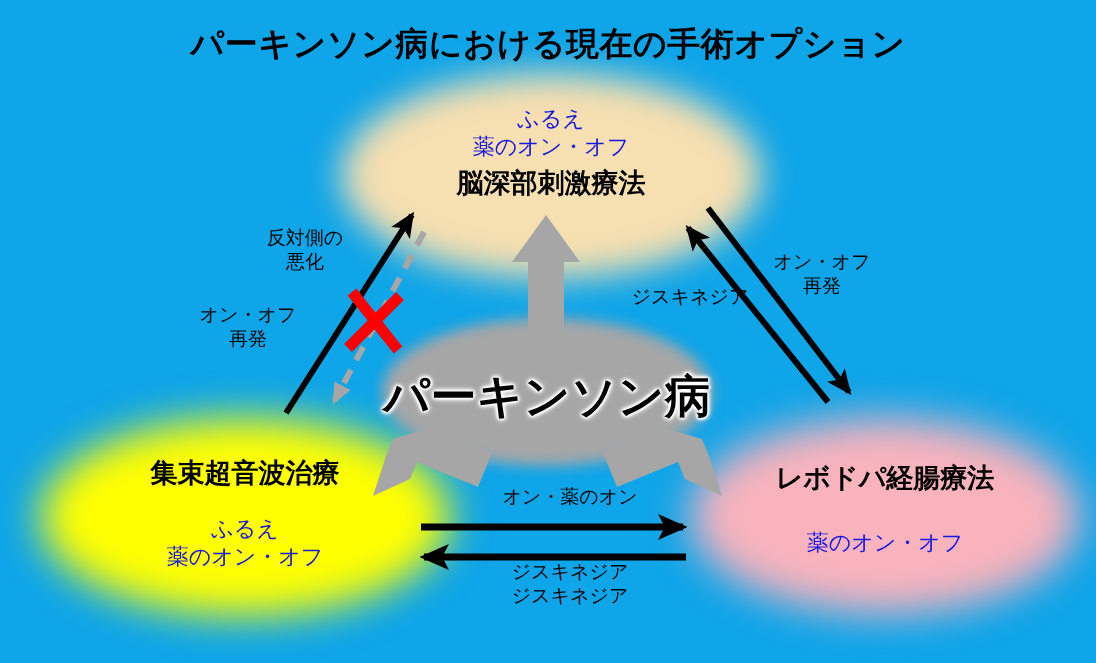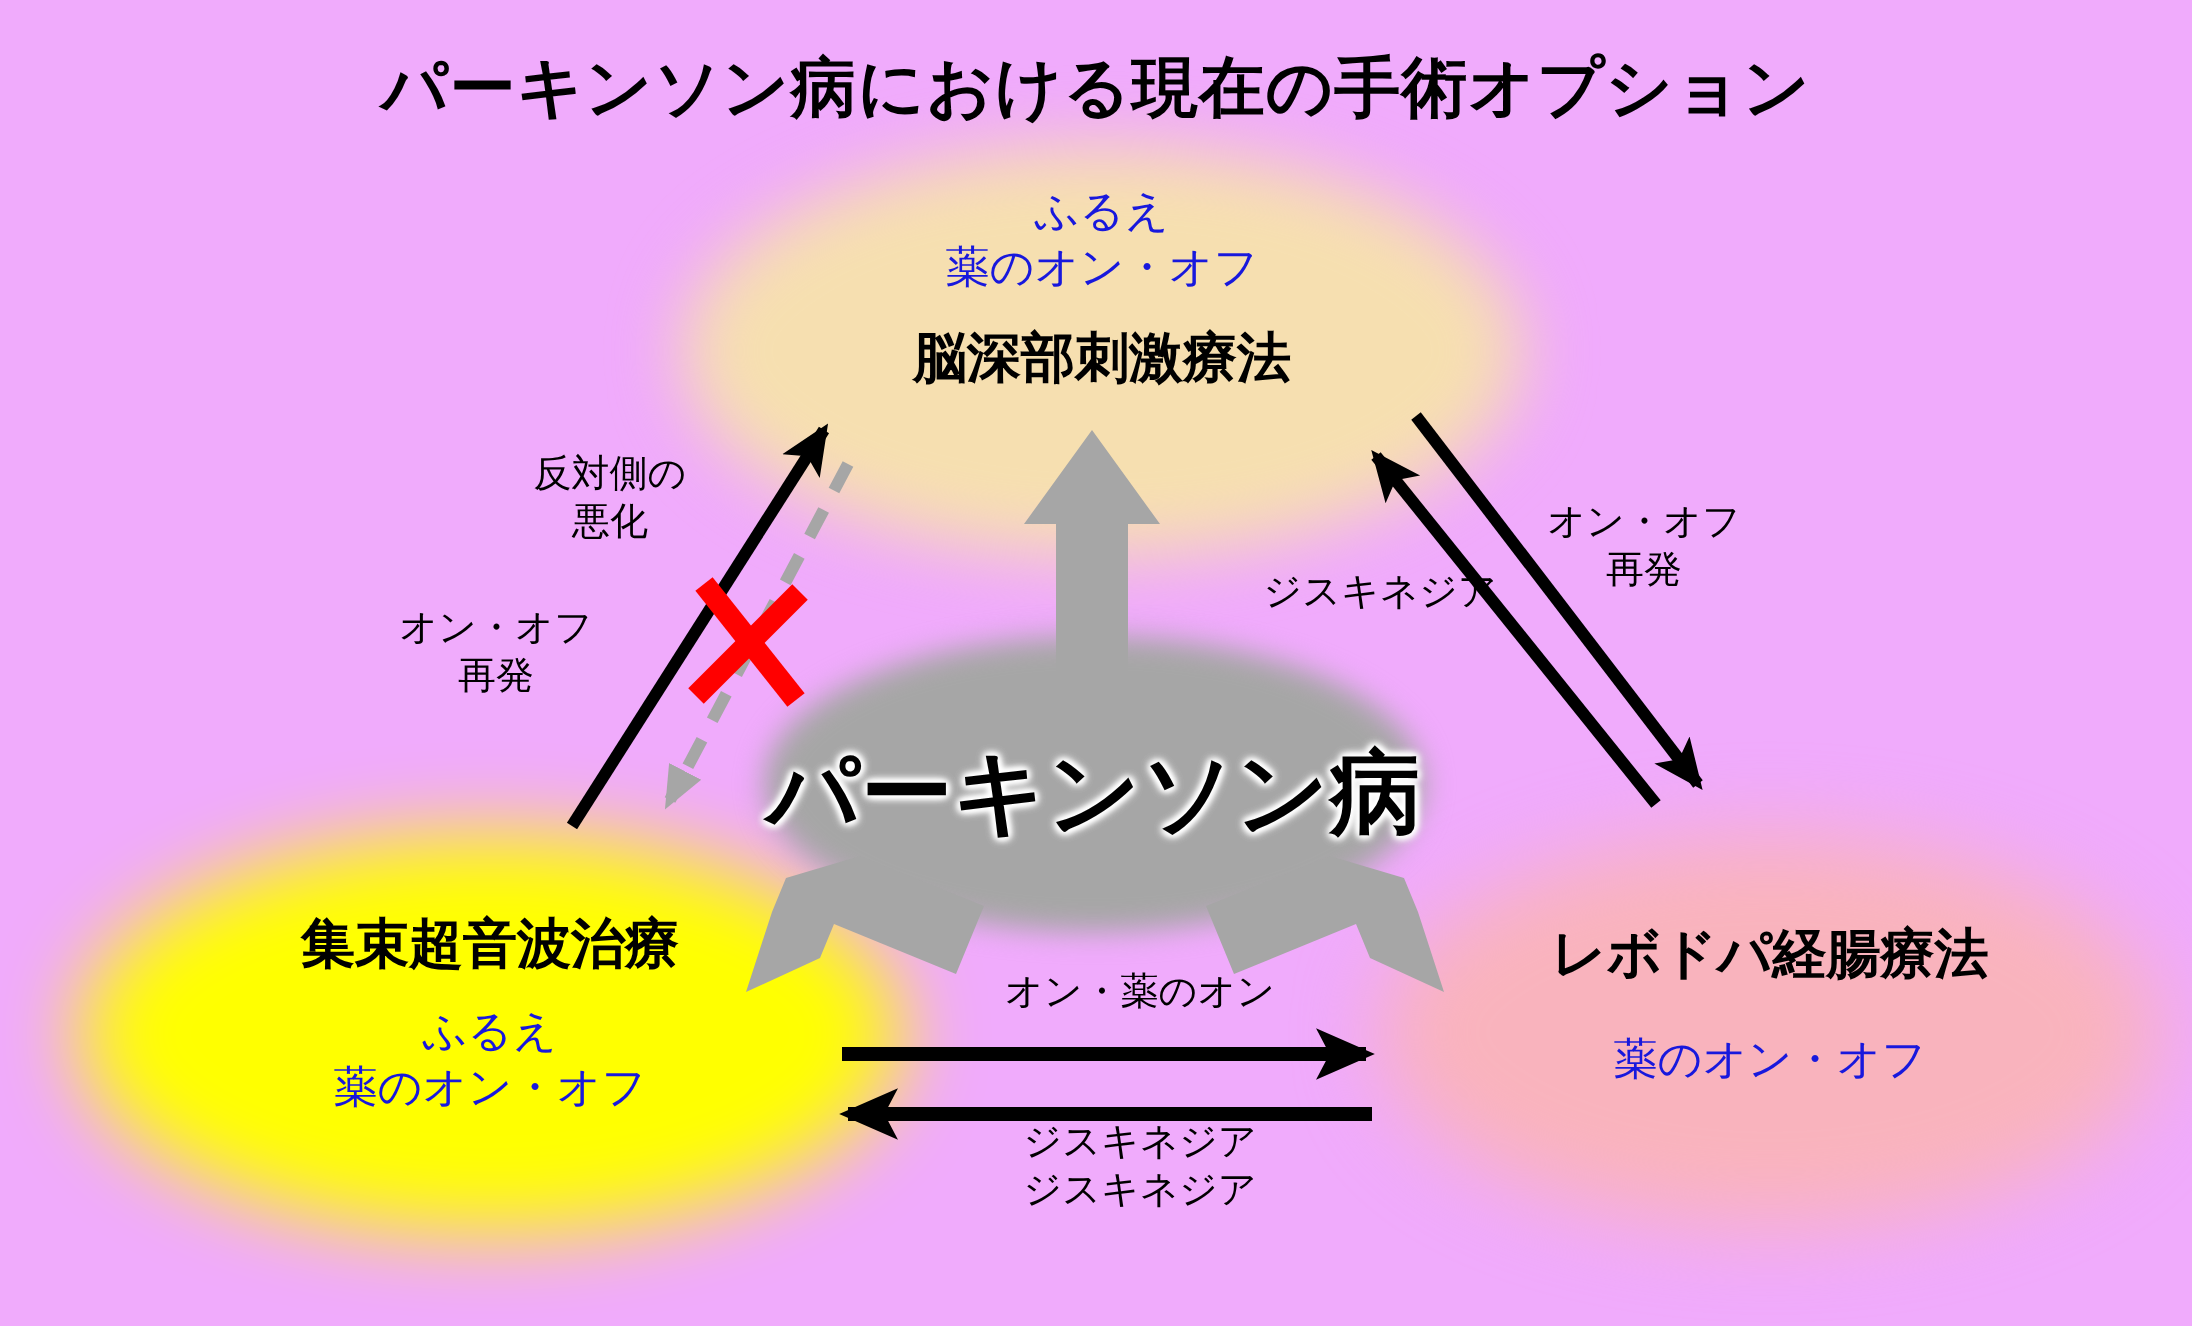--- a/index.html
+++ b/index.html
@@ -7,21 +7,21 @@
     padding: 0;
     background: #ffffff;
   }
   body {
     font-family: "DejaVu Sans", "Liberation Sans", sans-serif;
   }
   #canvas {
     position: relative;
     width: 1096px;
     height: 663px;
-    background: #f0abfc;
+    background: #0ea5e9;
     overflow: hidden;
   }
 
   
   .title {
     position: absolute;
     left: 0;
     top: 22px;
     width: 1096px;
     text-align: center;
@@ -76,34 +76,34 @@
     text-align: center;
     line-height: 1.25;
     white-space: nowrap;
   }
   .node-title {
     font-weight: bold;
     color: #000000;
   }
   .node-sub {
     color: #1818dd;
+    margin-top: 12px;
   }
 
   .dbs-sub {
     left: 341px;
     top: 93px;
     width: 420px;
     font-size: 22px;
   }
   .dbs-title {
     left: 341px;
     top: 166px;
     width: 420px;
     font-size: 27px;
-    font-family: Liberation Mono, monospace;
   }
 
   .center-title {
     left: 382px;
     top: 368px;
     width: 330px;
     font-size: 46px;
     font-weight: bold;
     color: #000000;
     text-shadow:

